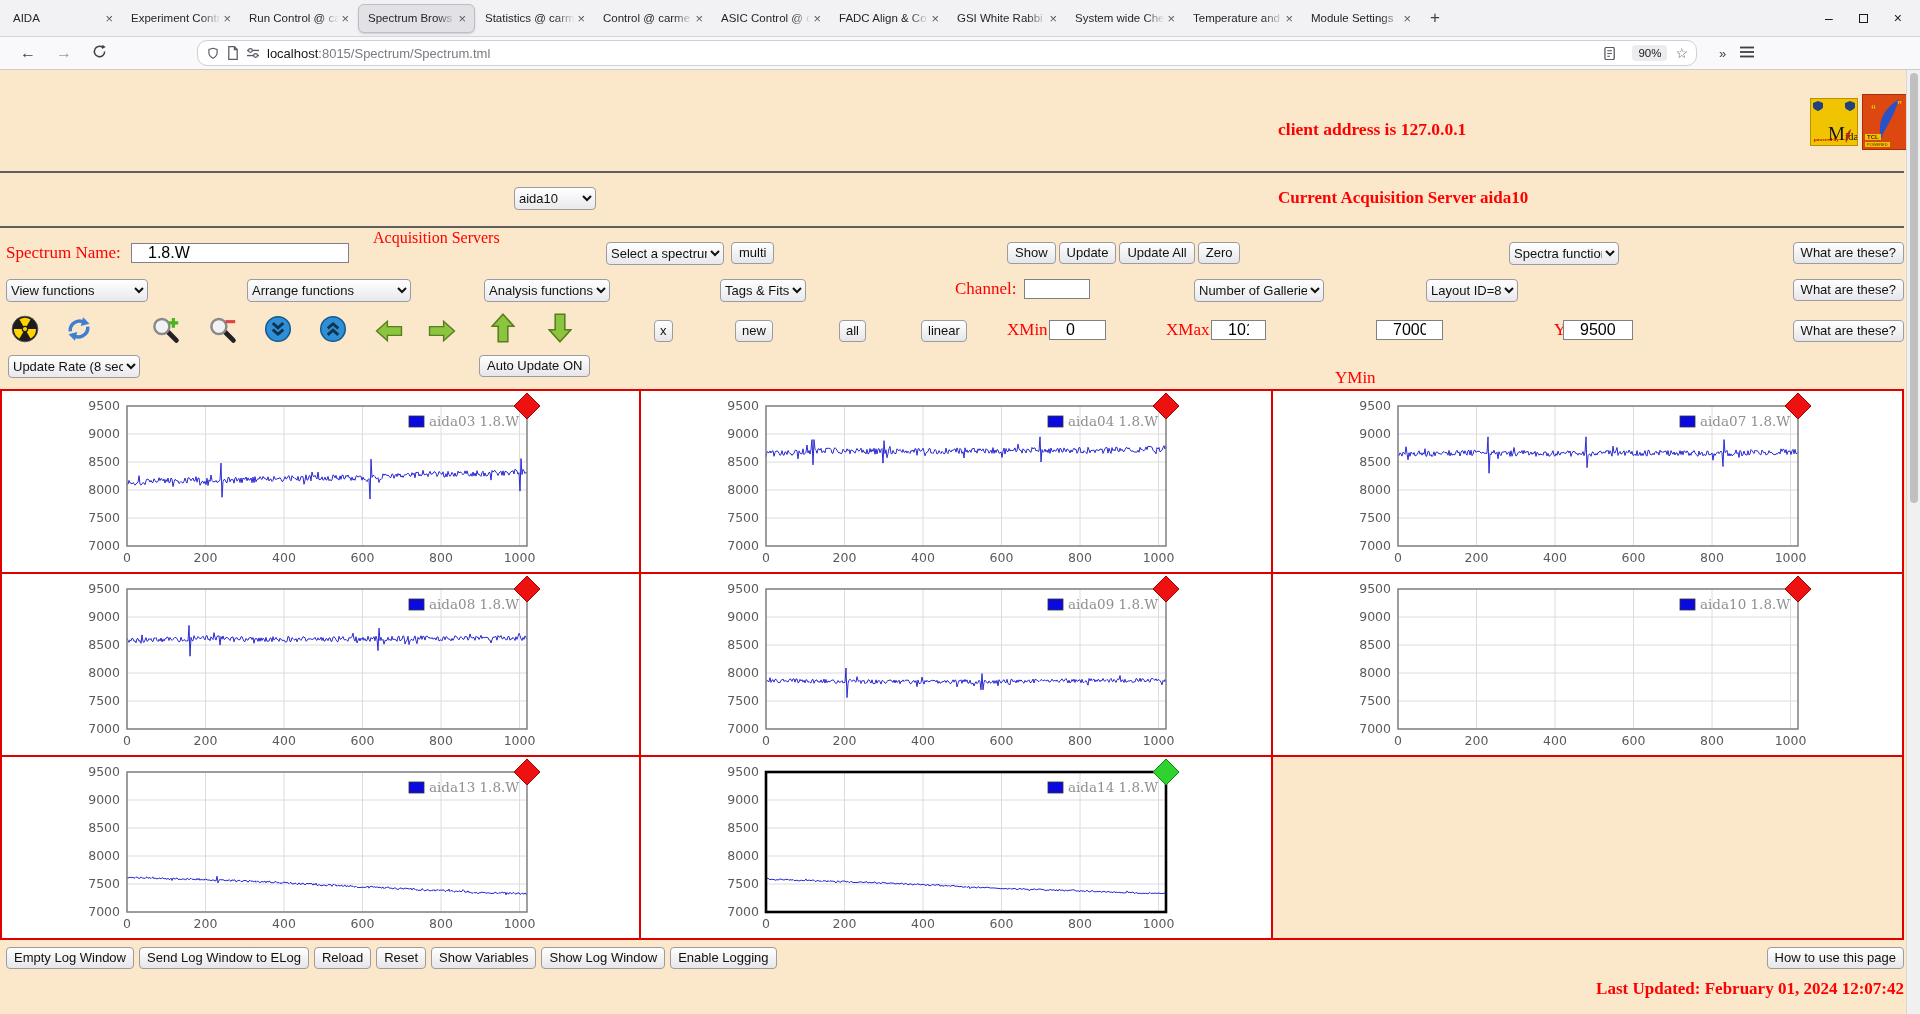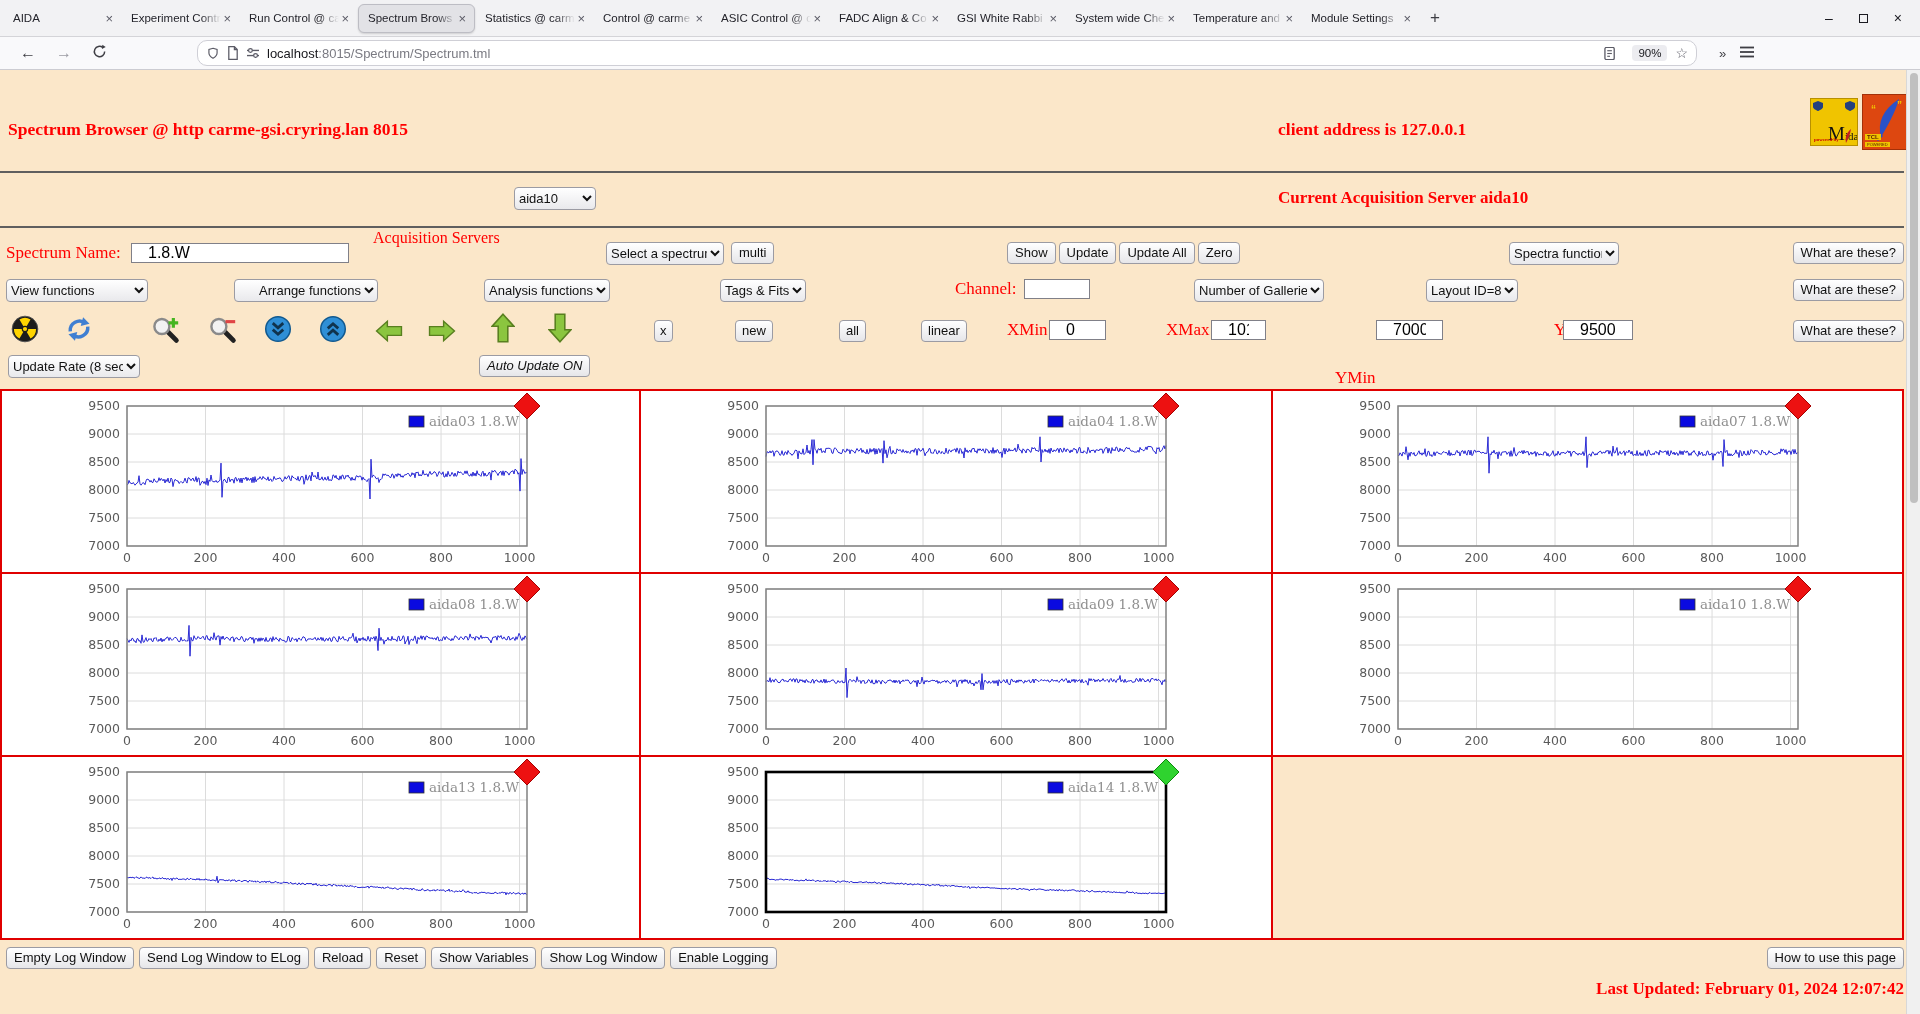--- a/index.html
+++ b/index.html
@@ -177,21 +177,20 @@
           <line x1="0" y1="1.5" x2="14" y2="1.5" stroke="#3e3e44" stroke-width="1.8"></line>
           <line x1="0" y1="6" x2="14" y2="6" stroke="#3e3e44" stroke-width="1.8"></line>
           <line x1="0" y1="10.5" x2="14" y2="10.5" stroke="#3e3e44" stroke-width="1.8"></line>
         </svg>
     </span>
   </div>
 </div>
 
 <div class="page">
 
-  <div class="rlabel rbold" style="left:8px; top:49px; font-size:17.5px;">Spectrum Browser @ http carme-gsi.cryring.lan 8015</div>
   <div class="rlabel rbold" style="left:1278px; top:49px; font-size:17.5px;">client address is 127.0.0.1</div>
 
   <div class="logo logo-midas">
     <svg class="abs" style="left:2px;top:2px;" width="10" height="10" viewBox="0 0 10 10">
         <path d="M5 0 L10 2 V6 C10 8 5 10 5 10 C5 10 0 8 0 6 V2 Z" fill="#23407f"></path>
       </svg>
     <svg class="abs" style="right:2px;top:2px;" width="10" height="10" viewBox="0 0 10 10">
         <path d="M5 0 L10 2 V6 C10 8 5 10 5 10 C5 10 0 8 0 6 V2 Z" fill="#23407f"></path>
       </svg>
     <div class="midas-text"><span class="bigm">M</span>idas</div>
@@ -226,21 +225,21 @@
   <div class="btngroup" style="left:1007px; top:172px;">
     <button class="btn">Show</button>
     <button class="btn">Update</button>
     <button class="btn">Update All</button>
     <button class="btn">Zero</button>
   </div>
   <select class="sel abs" style="left:1509px; top:172px; width:110px;"><option>Spectra functions</option></select>
   <button class="btn abs" style="right:16px; top:172px;">What are these?</button>
 
   <select class="sel abs" style="left:6px; top:209px; width:142px;"><option>View functions</option></select>
-  <select class="sel abs" style="left:234px; top:209px; width:144px;text-align:right;"><option>Arrange functions</option></select>
+  <select class="sel abs" style="left:247px; top:209px; width:164px;"><option>Arrange functions</option></select>
   <select class="sel abs" style="left:484px; top:209px; width:126px;"><option>Analysis functions</option></select>
   <select class="sel abs" style="left:720px; top:209px; width:86px;"><option>Tags &amp; Fits</option></select>
   <div class="rlabel" style="left:955px; top:209px;">Channel:</div>
   <input class="inp abs" style="left: 1024px; top: 209px; width: 66px;" value="">
   <select class="sel abs" style="left:1194px; top:209px; width:130px;"><option>Number of Galleries</option></select>
   <select class="sel abs" style="left:1426px; top:209px; width:92px;"><option>Layout ID=8</option></select>
   <button class="btn abs" style="right:16px; top:209px;">What are these?</button>
 
   <div class="iconbtn" style="left:10px; top:244px;">
     <svg width="28" height="28" viewBox="0 0 24 24">
@@ -314,21 +313,21 @@
   <input class="inp abs" style="left: 1049px; top: 250px; width: 57px;" value="0">
   <div class="rlabel" style="left:1166px; top:250px;">XMax</div>
   <input class="inp abs" style="left: 1211px; top: 250px; width: 55px;" value="1019">
   <div class="rlabel" style="left:1335px; top:250px;margin-top:48px;">YMin</div>
   <input class="inp abs" style="left: 1376px; top: 250px; width: 67px;" value="7000">
   <div class="rlabel" style="left:1546px; top:250px;margin-left:8px;">YMax</div>
   <input class="inp abs" style="left: 1563px; top: 250px; width: 70px;" value="9500">
   <button class="btn abs" style="right:16px; top:250px;">What are these?</button>
 
   <select class="sel abs" style="left:8px; top:285px; width:132px;"><option>Update Rate (8 secs)</option></select>
-  <button class="btn abs" style="left:479px; top:285px;font-style:italic;">Auto Update ON</button>
+  <button class="btn abs" style="left:479px; top:285px;">Auto Update ON</button>
 
   <div class="grid" id="grid">
       <div class="cell"><svg width="629" height="181">
           <rect x="0" y="0" width="629" height="181" fill="#ffffff"></rect>
           <line x1="125" y1="15" x2="125" y2="155" stroke="#dcdcdc" stroke-width="1"></line>
           <text x="125" y="171" text-anchor="middle" font-size="12.5" fill="#5a5a5a" font-family="DejaVu Sans, sans-serif">0</text>
           <line x1="203.50834151128558" y1="15" x2="203.50834151128558" y2="155" stroke="#dcdcdc" stroke-width="1"></line>
           <text x="203.50834151128558" y="171" text-anchor="middle" font-size="12.5" fill="#5a5a5a" font-family="DejaVu Sans, sans-serif">200</text>
           <line x1="282.01668302257116" y1="15" x2="282.01668302257116" y2="155" stroke="#dcdcdc" stroke-width="1"></line>
           <text x="282.01668302257116" y="171" text-anchor="middle" font-size="12.5" fill="#5a5a5a" font-family="DejaVu Sans, sans-serif">400</text>

